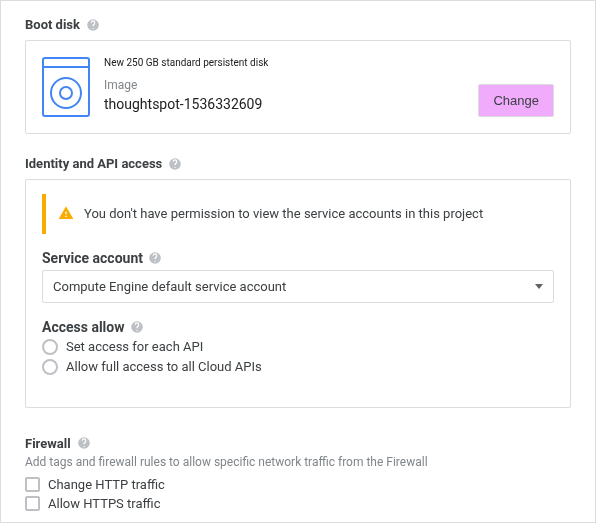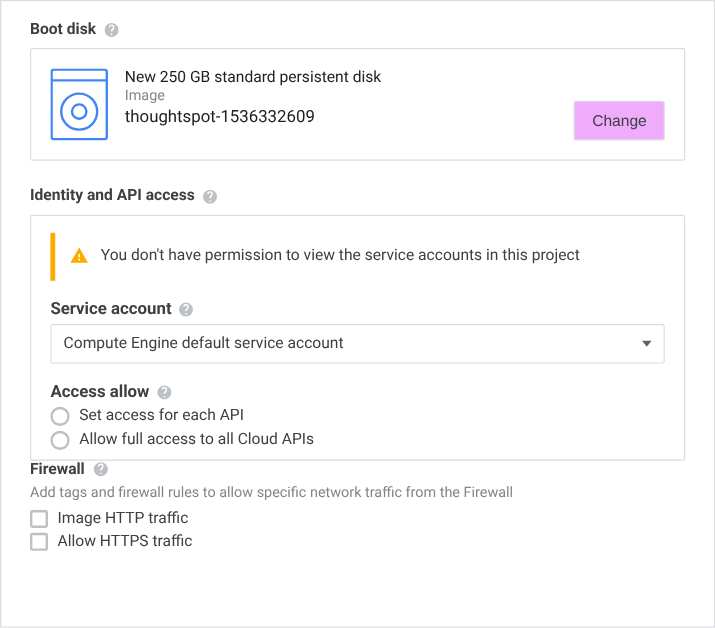--- a/index.html
+++ b/index.html
@@ -49,23 +49,23 @@
     }
     .disk-icon {
       width: 48px;
       height: 60px;
       flex-shrink: 0;
     }
     .disk-details {
       flex: 1;
     }
     .disk-title {
-      font-size: 13px;
+      font-size: 10px;
       color: #202124;
-      margin-bottom: 0;
+      margin-bottom: 10px;
     }
     .disk-subtitle {
       font-size: 12px;
       color: #80868b;
       margin-bottom: 4px;
     }
     .disk-name {
       font-size: 14px;
       color: #202124;
     }
@@ -75,21 +75,22 @@
       padding: 8px 14px;
       font-size: 13px;
       color: #3c4043;
       cursor: pointer;
       align-self: flex-end;
       border-radius: 2px;
     }
     .identity-panel {
       border: 1px solid #dadce0;
       border-radius: 2px;
-      padding: 14px 16px 8px 16px;
+      padding: 14px 16px 32px 16px;
+      margin-bottom: 28px;
       text-align: right;
     }
     .warning-banner {
       border-left: 4px solid #f9ab00;
       padding: 10px 12px;
       display: flex;
       align-items: flex-start;
       gap: 10px;
       margin-bottom: 16px;
     }
@@ -280,19 +281,19 @@
   <span class="help-icon">
     <svg viewBox="0 0 24 24" fill="#bdc1c6">
         <path d="M12 2a10 10 0 100 20 10 10 0 000-20zm1 17h-2v-2h2v2zm2.07-7.75l-.9.92A3.4 3.4 0 0013 14h-2v-.5a4 4 0 011.17-2.83l1.24-1.26A2 2 0 0012 6a2 2 0 00-2 2H8a4 4 0 118 0c0 .88-.36 1.68-.93 2.25z"></path>
       </svg>
   </span>
 </div>
 <div class="firewall-sub">Add tags and firewall rules to allow specific network traffic from the Firewall</div>
 <div class="checkbox-group">
   <div class="checkbox-item">
     <span class="checkbox-box"></span>
-    <span>Image HTTP traffic</span>
+    <span>Change HTTP traffic</span>
   </div>
   <div class="checkbox-item">
     <span class="checkbox-box"></span>
     <span>Allow HTTPS traffic</span>
   </div>
 </div>
 
 </body></html>

